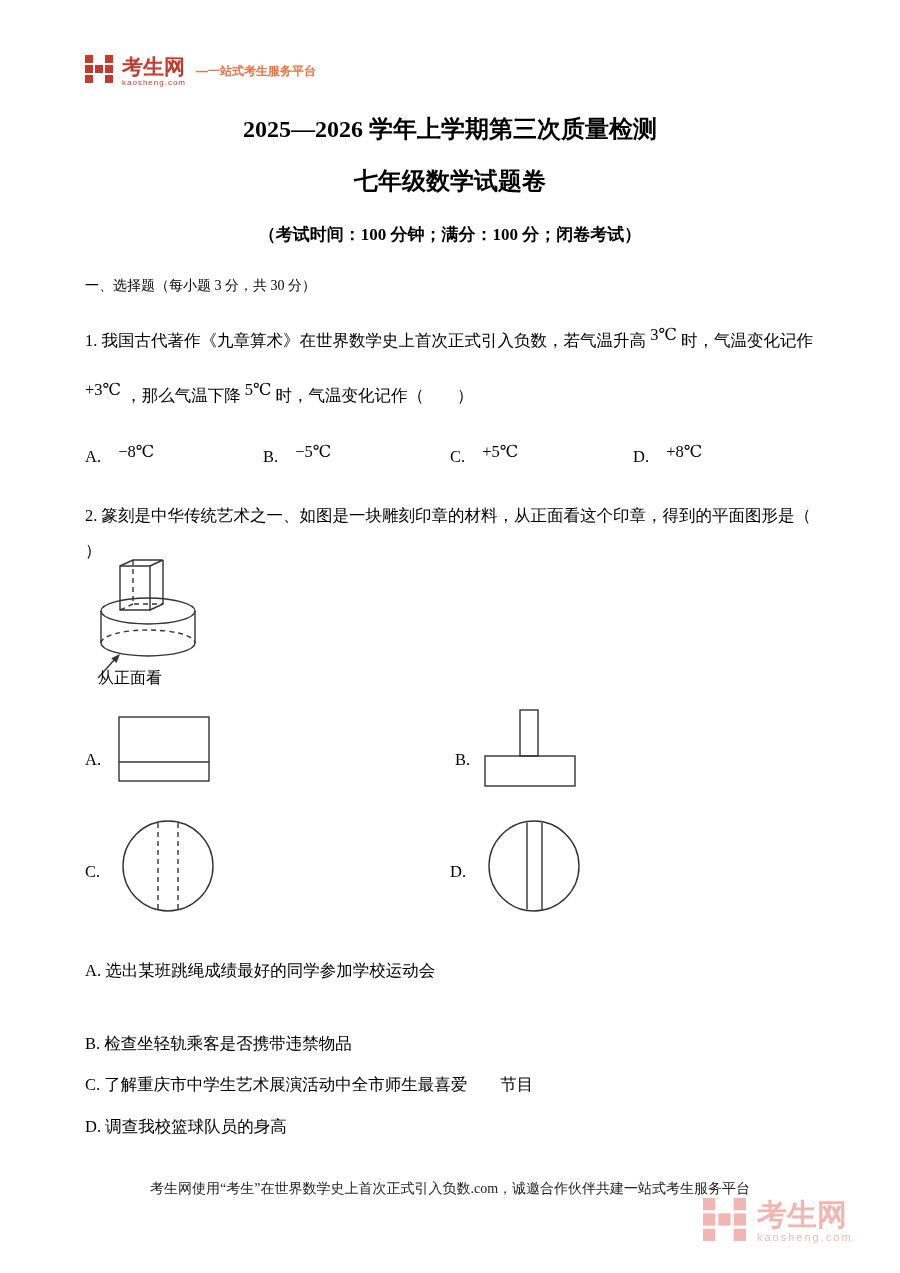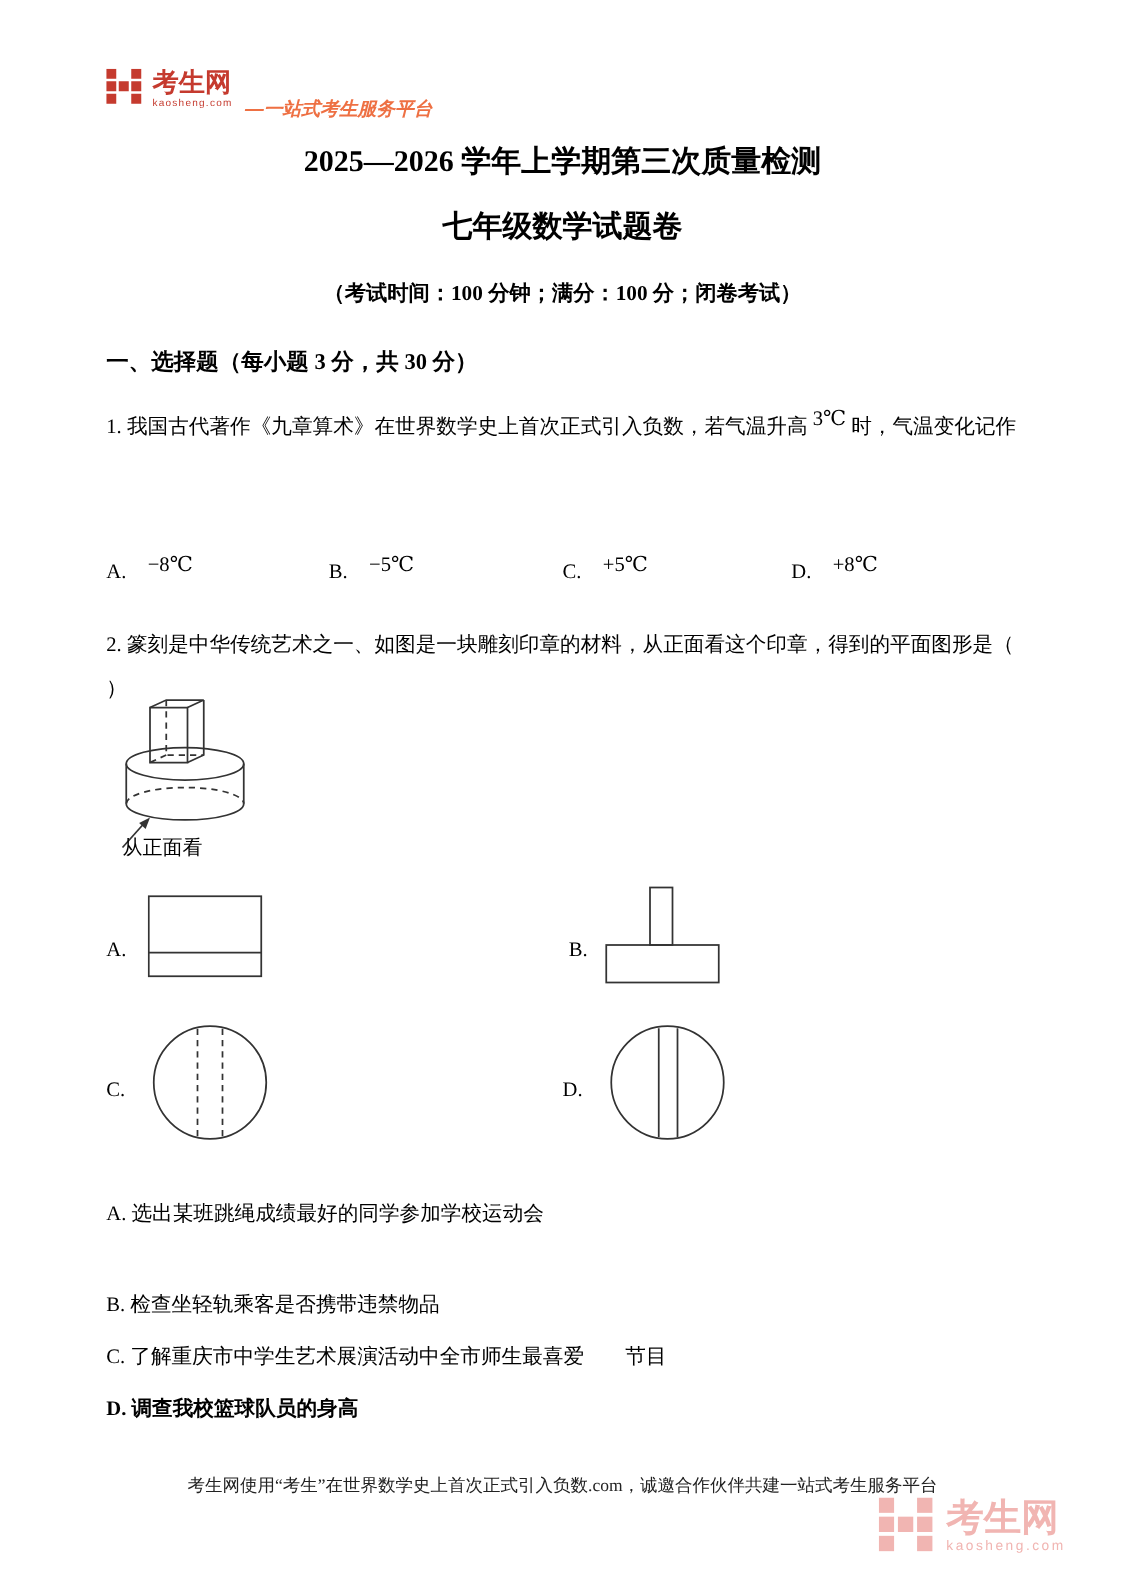--- a/index.html
+++ b/index.html
@@ -9,27 +9,27 @@
     background:#ffffff; overflow:hidden; color:#000;
     font-family:"Liberation Serif","DejaVu Serif",serif;
   }
   .abs { position:absolute; white-space:nowrap; }
 
   
   .logo { position:absolute; left:85px; top:55px; display:flex; align-items:flex-start; }
   .logo-icon { color:var(--brand-red,#c53a2e); margin-right:7px; }
   .logo-brand { font-size:21px; font-weight:bold; color:var(--brand-red,#c53a2e); line-height:1.1; font-family:"Liberation Sans","DejaVu Sans",sans-serif; }
   .logo-domain { font-size:8px; color:var(--brand-red,#c53a2e); letter-spacing:1px; font-family:"Liberation Sans","DejaVu Sans",sans-serif; }
-  .logo-tagline { font-size:15px; font-weight:bold; color:var(--tagline-orange,#ee7043); margin-left:10px; margin-top:23px; font-family:"Liberation Sans","DejaVu Sans",sans-serif;font-style:italic; }
+  .logo-tagline { font-size:12px; font-weight:bold; color:var(--tagline-orange,#ee7043); margin-left:10px; margin-top:8px; font-family:"Liberation Sans","DejaVu Sans",sans-serif; }
 
   
   .title    { left:0; top:113px; width:100%; text-align:center; font-size:24px; font-weight:bold; }
   .subtitle { left:0; top:165px; width:100%; text-align:center; font-size:24px; font-weight:bold; }
   .meta     { left:0; top:223px; width:100%; text-align:center; font-size:17px; font-weight:bold; }
-  .section  { left:85px; top:277px; font-size:18px; font-weight:bold; }
+  .section  { left:85px; top:277px; font-size:14px; font-weight:normal; }
 
   .bodytext { font-size:16.5px; }
   .sup { position:relative; top:-6px; }
   .raised { position:relative; top:-5px; margin-left:13px; }
 
   .q1l1 { left:85px; top:330px; }
   .q1l2 { left:85px; top:385px; }
   .q1opt { position:absolute; top:447px; font-size:16.5px; white-space:nowrap; }
 
   .q2l1 { left:85px; top:505px; }
@@ -37,21 +37,21 @@
   .fig-stamp { position:absolute; left:90px; top:558px; }
   .fig-caption { left:98px; top:668px; font-size:16px; }
 
   .optletter { position:absolute; font-size:16.5px; }
   .figbox { position:absolute; }
 
   .q3stem { left:85px; top:945px; }
   .q3a { left:85px; top:960px; }
   .q3b { left:85px; top:1033px; }
   .q3c { left:85px; top:1074px; }
-  .q3d { left:85px; top:1116px;font-weight:bold; }
+  .q3d { left:85px; top:1116px; }
 
   .footer { left:0; top:1180px; width:100%; text-align:center; font-size:14px; color:#222; }
 
   
   .watermark { position:absolute; left:703px; top:1198px; display:flex; align-items:flex-start; }
   .wm-icon { color:var(--watermark-pink,#f1b5b2); margin-right:8px; }
   .wm-col { display:flex; flex-direction:column; }
   .wm-brand { font-size:30px; font-weight:bold; color:var(--watermark-pink,#f1b5b2); line-height:1.1; font-family:"Liberation Sans","DejaVu Sans",sans-serif; }
   .wm-domain { font-size:11px; color:var(--watermark-pink,#f1b5b2); letter-spacing:2px; font-family:"Liberation Sans","DejaVu Sans",sans-serif; }
 
@@ -84,20 +84,26 @@
 
   <h1 class="abs title">2025—2026 学年上学期第三次质量检测</h1>
   <h2 class="abs subtitle">七年级数学试题卷</h2>
   <div class="abs meta">（考试时间：100 分钟；满分：100 分；闭卷考试）</div>
   <div class="abs section">一、选择题（每小题 3 分，共 30 分）</div>
 
   <div class="abs bodytext q1l1">
     <span>1. 我国古代著作《九章算术》在世界数学史上首次正式引入负数，若气温升高</span>
     <span class="sup">3℃</span>
     <span>时，气温变化记作</span>
+  </div>
+  <div class="abs bodytext q1l2">
+    <span class="sup">+3℃</span>
+    <span>，那么气温下降</span>
+    <span class="sup">5℃</span>
+    <span>时，气温变化记作（　　）</span>
   </div>
 
   <span class="q1opt" style="left:85px">
     <span>A.</span>
     <span class="raised">−8℃</span>
   </span>
   <span class="q1opt" style="left:263px">
     <span>B.</span>
     <span class="raised">−5℃</span>
   </span>

